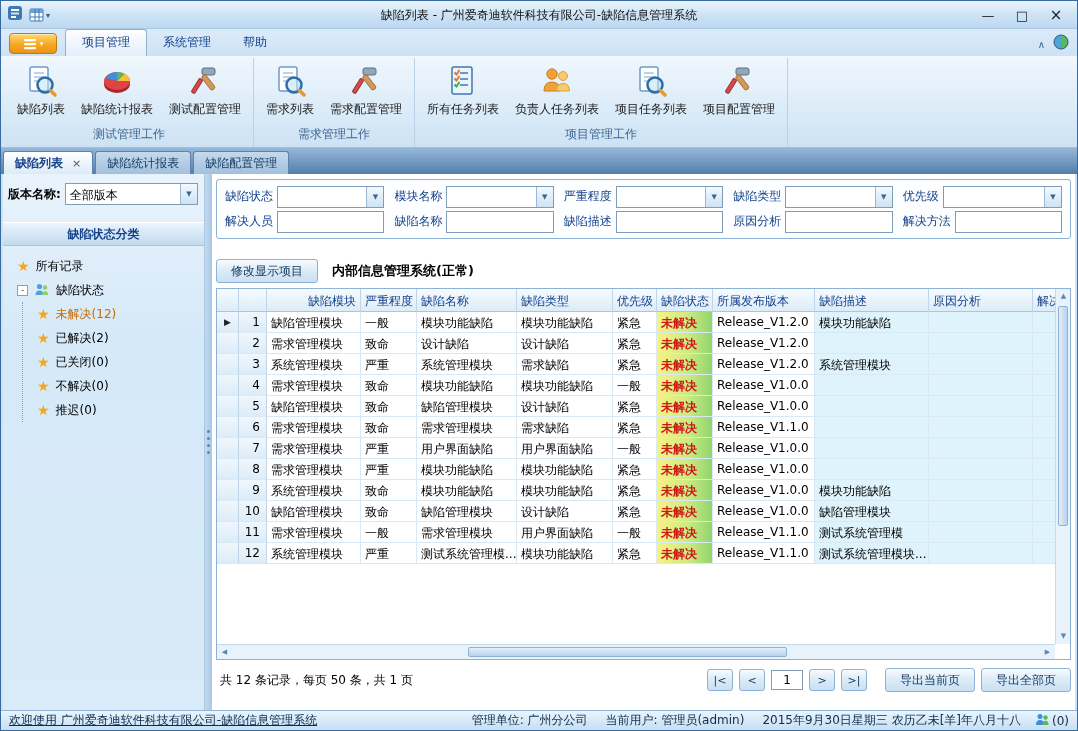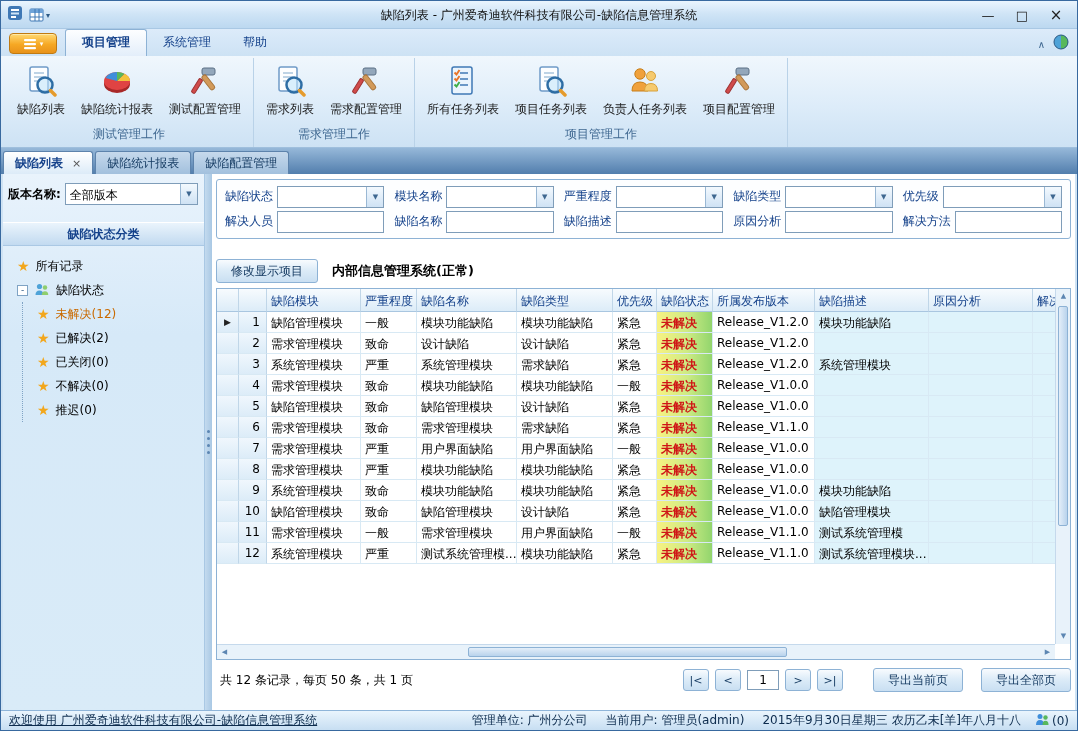--- a/index.html
+++ b/index.html
@@ -13,21 +13,21 @@
   .tb-caret{font-size:8px;color:#2c5a86;}
   .win-controls{position:absolute;right:4px;top:0;height:28px;display:flex;align-items:center;z-index:2;}
   .win-btn{width:34px;height:22px;display:flex;align-items:center;justify-content:center;font-size:13px;color:#222;border-radius:3px;}
 
   
   .ribbon-tabrow{position:absolute;top:28px;left:0;right:0;height:27px;background:linear-gradient(#dcebfa,#cde2f4);display:flex;align-items:flex-end;padding-left:6px;}
   .app-btn{width:48px;height:21px;margin:0 8px 2px 2px;border-radius:4px;background:linear-gradient(#ffd973,#f6a824 55%,#e8921a);border:1px solid #c07a12;display:flex;align-items:center;justify-content:center;gap:3px;box-shadow:inset 0 1px 0 #ffe9a8;}
   .app-btn .caret{font-size:7px;color:#fff;}
   .rtabs{display:flex;align-items:flex-end;height:100%;}
   .ribbon-tab{padding:4px 16px 5px;font-size:12px;color:#15428b;cursor:default;}
-  .ribbon-tab.active{background:linear-gradient(#fdfeff,#e3eefa);border:1px solid #8db2d5;border-bottom:none;border-radius:3px 3px 0 0;font-weight:bold;}
+  .ribbon-tab.active{background:linear-gradient(#fdfeff,#e3eefa);border:1px solid #8db2d5;border-bottom:none;border-radius:3px 3px 0 0;font-weight:normal;}
   .rtab-right{position:absolute;right:8px;top:5px;display:flex;align-items:center;gap:8px;}
   .chev{font-size:10px;color:#3e6790;}
 
   
   .ribbon-body{position:absolute;top:55px;left:0;right:0;height:92px;background:linear-gradient(#f0f7fd,#ddecf9 55%,#cde2f4);border-bottom:1px solid #9fbfdd;display:flex;padding:2px 2px 0 4px;}
   .ribbon-group{display:flex;flex-direction:column;border-right:1px solid #b9d2e8;padding:2px 5px 0;}
   .group-buttons{flex:1;display:flex;align-items:flex-start;gap:2px;}
   .ribbon-btn{display:flex;flex-direction:column;align-items:center;padding:4px 7px 2px;min-width:62px;border-radius:3px;}
   .ricon{width:34px;height:34px;margin-bottom:3px;display:flex;align-items:center;justify-content:center;}
   .rlbl{font-size:12px;color:#1b1b1b;white-space:nowrap;}
@@ -95,21 +95,21 @@
   .sarrow{position:absolute;font-size:7px;color:#5c86b2;width:15px;height:15px;text-align:center;line-height:15px;}
   .vthumb{position:absolute;left:2px;right:2px;top:17px;height:62%;background:linear-gradient(90deg,#e3eef9,#b9d3ec);border:1px solid #8db2d5;border-radius:2px;}
   .hthumb{position:absolute;top:2px;bottom:2px;left:30%;width:38%;background:linear-gradient(#e3eef9,#b9d3ec);border:1px solid #8db2d5;border-radius:2px;}
 
   
   .grid-footer{position:absolute;left:8px;right:4px;top:492px;height:28px;display:flex;align-items:center;}
   .summary{font-size:12px;color:#000;flex:1;}
   .pager{display:flex;align-items:center;gap:6px;margin-right:12px;}
   .pbtn{width:26px;height:22px;border:1px solid #8db2d5;border-radius:3px;background:linear-gradient(#f8fbfe,#ddecf8 45%,#c9dff2);font-size:11px;color:#173c63;display:flex;align-items:center;justify-content:center;}
   .page-input{width:32px;height:20px;border:1px solid #7f9db9;text-align:center;font-size:12px;}
-  .grid-footer .btn{margin-left:18px;}
+  .grid-footer .btn{margin-left:6px;}
 
   
   .statusbar{position:absolute;left:0;right:0;bottom:0;height:20px;background:linear-gradient(#eaf5fd,#c7def2);border-top:1px solid #8fb5d9;display:flex;align-items:center;font-size:12px;color:#0d2c4e;padding:0 8px;}
   .statusbar .left{flex:1;white-space:nowrap;overflow:hidden;text-decoration:underline;}
   .statusbar .sect{margin-left:18px;white-space:nowrap;}
   .statusbar .usercount{display:flex;align-items:center;gap:3px;margin-left:14px;}
 </style>
 </head>
 <body>
 
@@ -258,40 +258,40 @@
                   <path d="M7.5 7.5 l2 2 3-4.5" stroke="#e8752a" stroke-width="2" fill="none"></path>
                   <path d="M7.5 13.5 l2 2 3-4.5" stroke="#e8752a" stroke-width="2" fill="none"></path>
                   <path d="M7.5 19.5 l2 2 3-4.5" stroke="#3fae49" stroke-width="2" fill="none"></path>
                 </svg>
               </div>
               <div class="rlbl">所有任务列表</div>
             </div>
             <div class="ribbon-btn">
               <div class="ricon">
                 <svg width="32" height="32" viewBox="0 0 32 32">
+                  <circle cx="11" cy="9" r="5.2" fill="#f0a13c" stroke="#c87f1a"></circle>
+                  <path d="M3 26 q0-9 8-9 q8 0 8 9 Z" fill="#f0a13c" stroke="#c87f1a"></path>
+                  <circle cx="22" cy="11" r="4.5" fill="#f6ca6e" stroke="#d8a23c"></circle>
+                  <path d="M15.5 26 q0-7.5 6.5-7.5 q6.5 0 6.5 7.5 Z" fill="#f6ca6e" stroke="#d8a23c"></path>
+                </svg>
+              </div>
+              <div class="rlbl">负责人任务列表</div>
+            </div>
+            <div class="ribbon-btn">
+              <div class="ricon">
+                <svg width="32" height="32" viewBox="0 0 32 32">
                   <rect x="5" y="2" width="18" height="24" rx="2" fill="#fdfeff" stroke="#6f9bc8" stroke-width="1.5"></rect>
                   <line x1="9" y1="8" x2="19" y2="8" stroke="#a9c4dd" stroke-width="1.5"></line>
                   <line x1="9" y1="12" x2="19" y2="12" stroke="#a9c4dd" stroke-width="1.5"></line>
                   <line x1="9" y1="16" x2="15" y2="16" stroke="#a9c4dd" stroke-width="1.5"></line>
                   <circle cx="20" cy="20" r="7.5" fill="rgba(190,225,250,0.55)" stroke="#2e6da4" stroke-width="2.5"></circle>
                   <line x1="25.5" y1="25.5" x2="30" y2="30" stroke="#e59b2c" stroke-width="3.5" stroke-linecap="round"></line>
                 </svg>
               </div>
               <div class="rlbl">项目任务列表</div>
-            </div>
-            <div class="ribbon-btn">
-              <div class="ricon">
-                <svg width="32" height="32" viewBox="0 0 32 32">
-                  <circle cx="11" cy="9" r="5.2" fill="#f0a13c" stroke="#c87f1a"></circle>
-                  <path d="M3 26 q0-9 8-9 q8 0 8 9 Z" fill="#f0a13c" stroke="#c87f1a"></path>
-                  <circle cx="22" cy="11" r="4.5" fill="#f6ca6e" stroke="#d8a23c"></circle>
-                  <path d="M15.5 26 q0-7.5 6.5-7.5 q6.5 0 6.5 7.5 Z" fill="#f6ca6e" stroke="#d8a23c"></path>
-                </svg>
-              </div>
-              <div class="rlbl">负责人任务列表</div>
             </div>
             <div class="ribbon-btn">
               <div class="ricon">
                 <svg width="32" height="32" viewBox="0 0 32 32">
                   <rect x="13" y="3" width="13" height="7" rx="2" fill="#93a7bb" stroke="#5c7186"></rect>
                   <rect x="16.5" y="9" width="5" height="17" rx="2" transform="rotate(-38 19 17)" fill="#d29a5a" stroke="#a8743a"></rect>
                   <rect x="6" y="13" width="4" height="16" rx="1.5" transform="rotate(32 8 21)" fill="#d04b4b" stroke="#9e3333"></rect>
                 </svg>
               </div>
               <div class="rlbl">项目配置管理</div>
@@ -431,21 +431,21 @@
     <div class="toolbar">
       <div class="btn">修改显示项目</div>
       <div class="system-title">内部信息管理系统(正常)</div>
     </div>
 
     <div class="grid-wrap">
       <div class="grid-inner">
         <div class="grid-header">
             <div class="hcell" style="width: 22px;"></div>
             <div class="hcell" style="width: 28px;"></div>
-            <div class="hcell" style="width: 94px;">缺陷模块</div>
+            <div class="hcell" style="width: 94px; text-align: right;">缺陷模块</div>
             <div class="hcell" style="width: 56px;">严重程度</div>
             <div class="hcell" style="width: 100px;">缺陷名称</div>
             <div class="hcell" style="width: 96px;">缺陷类型</div>
             <div class="hcell" style="width: 44px;">优先级</div>
             <div class="hcell" style="width: 56px;">缺陷状态</div>
             <div class="hcell" style="width: 102px;">所属发布版本</div>
             <div class="hcell" style="width: 114px;">缺陷描述</div>
             <div class="hcell" style="width: 104px;">原因分析</div>
             <div class="hcell" style="width: 40px;">解决方法</div>
           </div>

